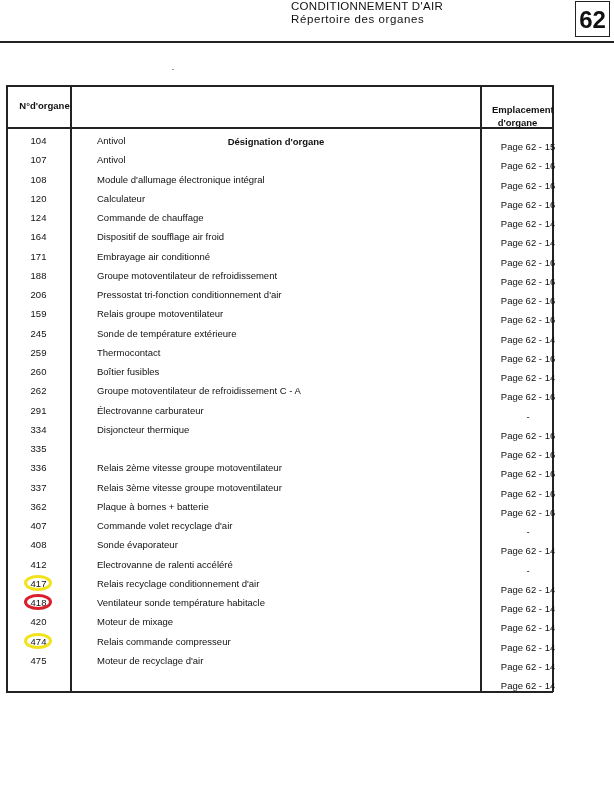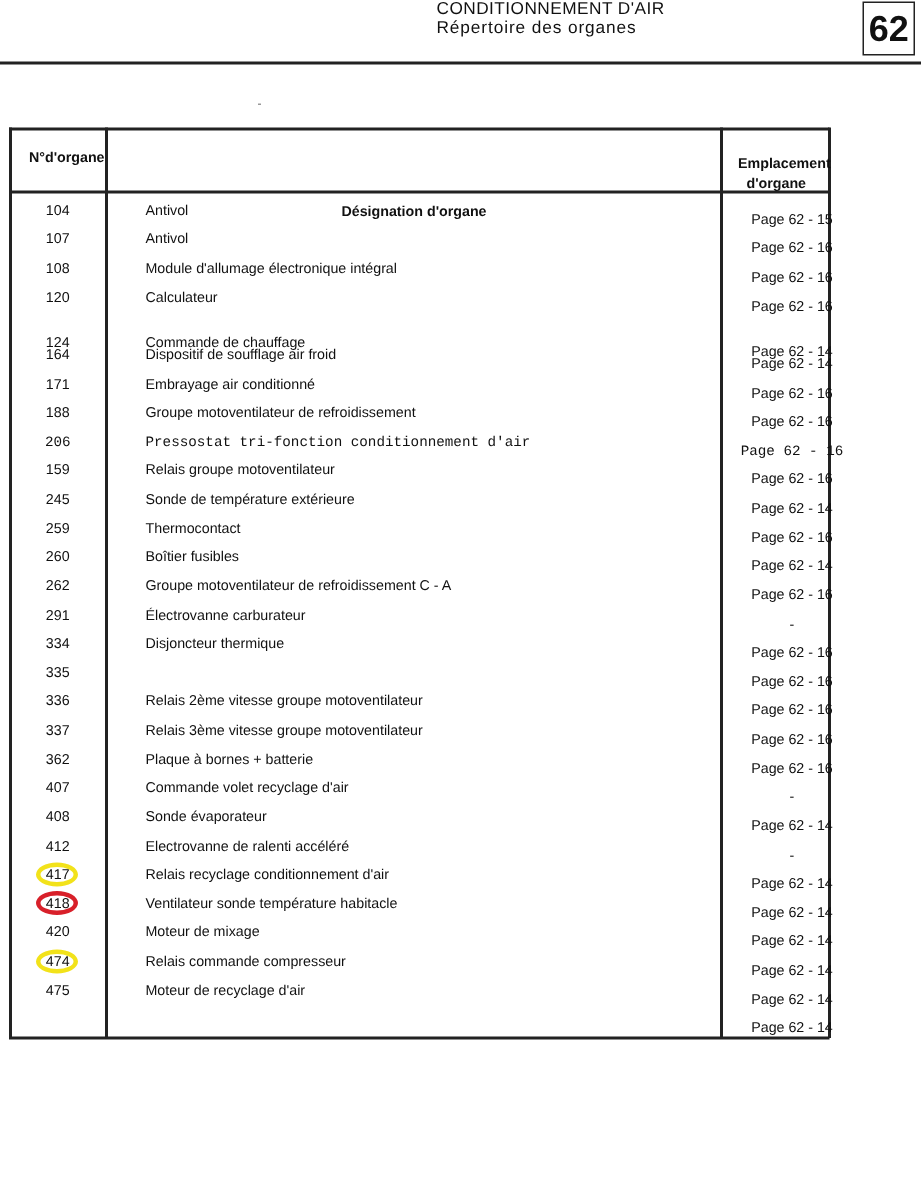--- a/index.html
+++ b/index.html
@@ -73,41 +73,41 @@
       <div class="row" style="top: 88.5px;">
         <div class="num">108</div>
         <div class="des">Module d'allumage électronique intégral</div>
         <div class="loc" style="top: 6px;">Page 62 - 16</div>
       </div>
       <div class="row" style="top: 107.75px;">
         <div class="num">120</div>
         <div class="des">Calculateur</div>
         <div class="loc" style="top: 6px;">Page 62 - 16</div>
       </div>
-      <div class="row" style="top: 138px;">
+      <div class="row" style="top: 127px;">
         <div class="num">124</div>
         <div class="des">Commande de chauffage</div>
         <div class="loc" style="top: 6px;">Page 62 - 14</div>
       </div>
       <div class="row" style="top: 146.25px;">
         <div class="num">164</div>
         <div class="des">Dispositif de soufflage air froid</div>
         <div class="loc" style="top: 6px;">Page 62 - 14</div>
       </div>
       <div class="row" style="top: 165.5px;">
         <div class="num">171</div>
         <div class="des">Embrayage air conditionné</div>
         <div class="loc" style="top: 6px;">Page 62 - 16</div>
       </div>
       <div class="row" style="top: 184.75px;">
         <div class="num">188</div>
         <div class="des">Groupe motoventilateur de refroidissement</div>
         <div class="loc" style="top: 6px;">Page 62 - 16</div>
       </div>
-      <div class="row" style="top: 204px; font-family: Liberation Mono, monospace;">
+      <div class="row" style="top: 204px;">
         <div class="num">206</div>
         <div class="des">Pressostat tri-fonction conditionnement d'air</div>
         <div class="loc" style="top: 6px;">Page 62 - 16</div>
       </div>
       <div class="row" style="top: 223.25px;">
         <div class="num">159</div>
         <div class="des">Relais groupe motoventilateur</div>
         <div class="loc" style="top: 6px;">Page 62 - 16</div>
       </div>
       <div class="row" style="top: 242.5px;">

